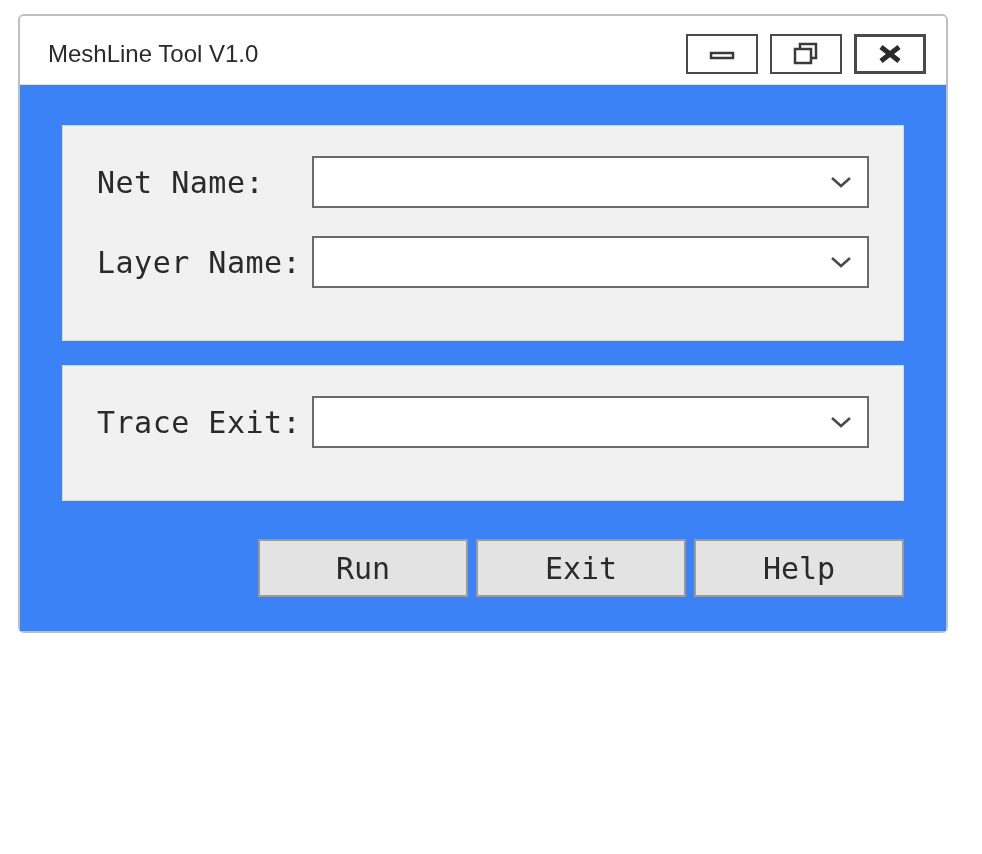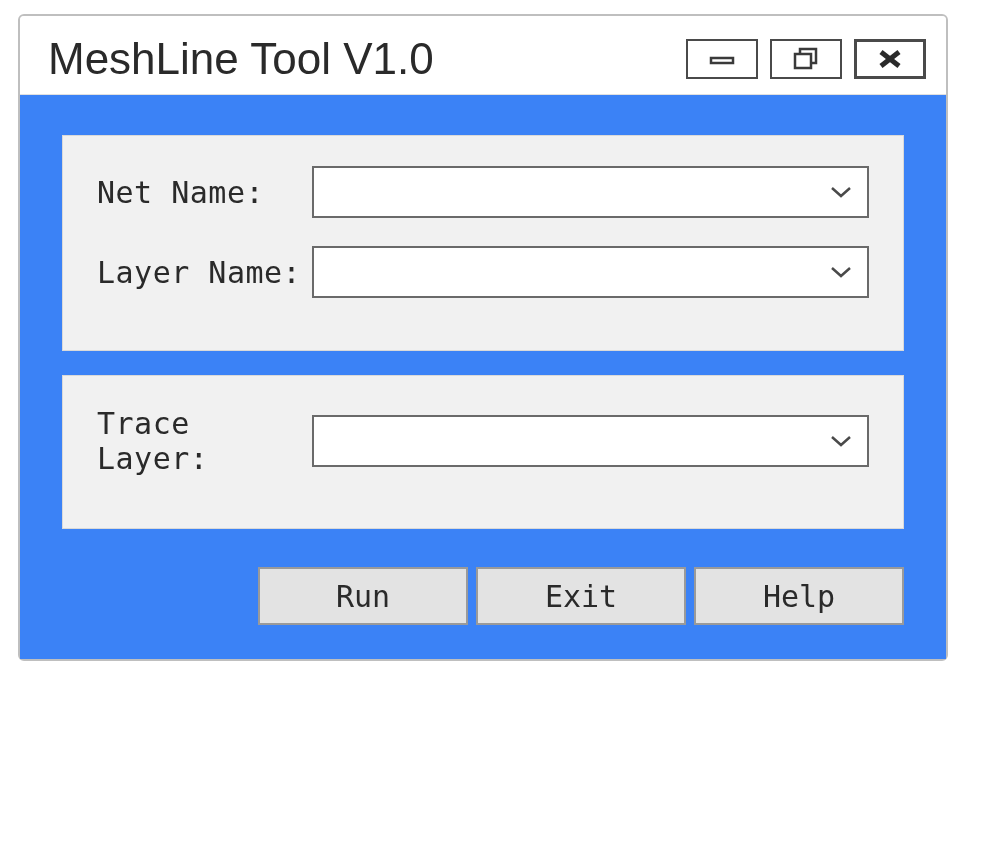--- a/index.html
+++ b/index.html
@@ -27,21 +27,21 @@
       display: flex;
       align-items: center;
       justify-content: space-between;
       padding: 18px 20px 10px 28px;
       background: #ffffff;
       border-top-left-radius: 4px;
       border-top-right-radius: 4px;
       border-bottom: 1px solid #e0e0e0;
     }
     .title-text {
-      font-size: 44px;
+      font-size: 24px;
       color: #2a2a2a;
       font-family: Arial, sans-serif;
       font-weight: 400;
     }
     .title-controls {
       display: flex;
       gap: 12px;
     }
     .title-btn {
       width: 72px;
@@ -172,21 +172,21 @@
             <svg width="24" height="14" viewBox="0 0 24 14">
               <polyline points="3,3 12,11 21,3" fill="none" stroke="#4a4a4a" stroke-width="2.5"></polyline>
             </svg>
           </span>
         </div>
       </div>
     </div>
 
     <div class="group">
       <div class="field-row">
-        <div class="field-label">Trace Layer:</div>
+        <div class="field-label">Trace Exit:</div>
         <div class="dropdown">
           <span>
             <svg width="24" height="14" viewBox="0 0 24 14">
               <polyline points="3,3 12,11 21,3" fill="none" stroke="#4a4a4a" stroke-width="2.5"></polyline>
             </svg>
           </span>
         </div>
       </div>
     </div>
 

